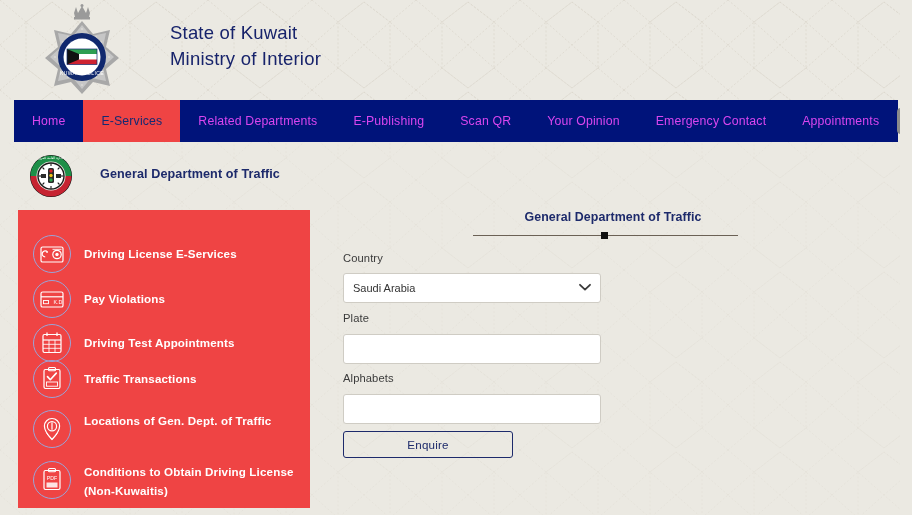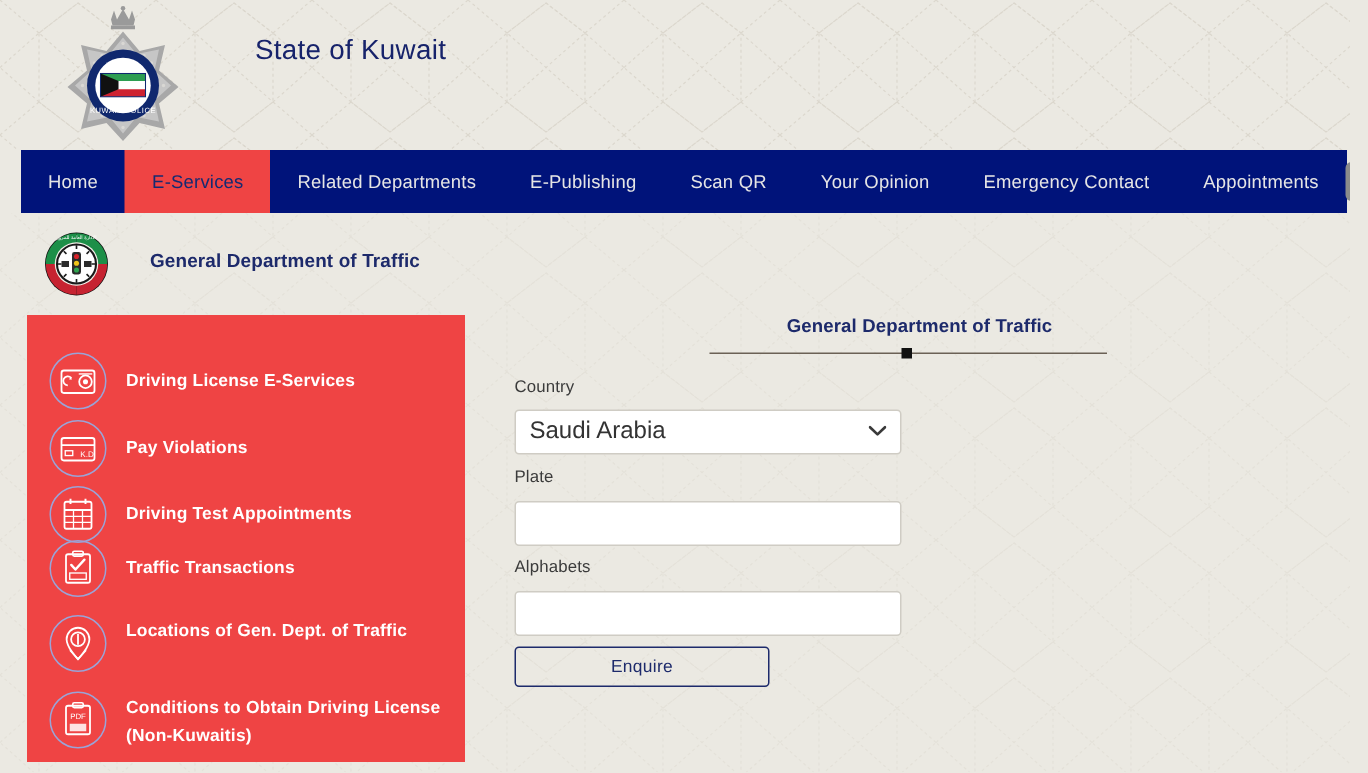--- a/index.html
+++ b/index.html
@@ -65,21 +65,21 @@
     width: 884px;
     height: 42px;
     background: #00137a;
     display: flex;
     align-items: stretch;
   }
   .nav-item {
     display: flex;
     align-items: center;
     justify-content: center;
-    color: #e5e5e5;
+    color: #d946ef;
     font-size: 12.3px;
     letter-spacing: 0.15px;
     padding: 0 18px;
     white-space: nowrap;
     cursor: pointer;
     text-decoration: none;
   }
   .nav-item.active {
     background: #ef4444;
     color: #142a72;
@@ -190,21 +190,21 @@
   .field-box {
     position: absolute;
     left: 343px;
     width: 258px;
     height: 30px;
     background: #ffffff;
     border: 1px solid #cfccc4;
     border-radius: 3px;
     box-sizing: border-box;
     font-family: "Liberation Sans", sans-serif;
-    font-size: 16px;
+    font-size: 11px;
     color: #333333;
     padding: 8px 9px;
     outline: none;
   }
   .select-wrap {
     position: absolute;
     left: 343px;
     width: 258px;
     height: 30px;
   }
@@ -303,20 +303,21 @@
         <polygon points="30,45 42,50 42,55.5 30,60.5" fill="#111111"></polygon>
         <rect x="30" y="45" width="30" height="15.5" fill="none" stroke="#10286e" stroke-width="0.7"></rect>
       </g>
 
       <text x="45" y="40" font-size="4.2" fill="#ffffff" text-anchor="middle" font-family="DejaVu Sans, sans-serif">وزارة الداخلية</text>
       <text x="45" y="71" font-size="5" fill="#ffffff" text-anchor="middle" font-family="Liberation Sans, sans-serif" letter-spacing="0.4">KUWAIT POLICE</text>
     </svg>
 
     <div class="header-titles">
       <div class="t1">State of Kuwait</div>
+      <div class="t2">Ministry of Interior</div>
     </div>
   </div>
 
   <div class="navbar">
     <div class="nav-item">
       <span>Home</span>
     </div>
     <div class="nav-item active">
       <span>E-Services</span>
     </div>

